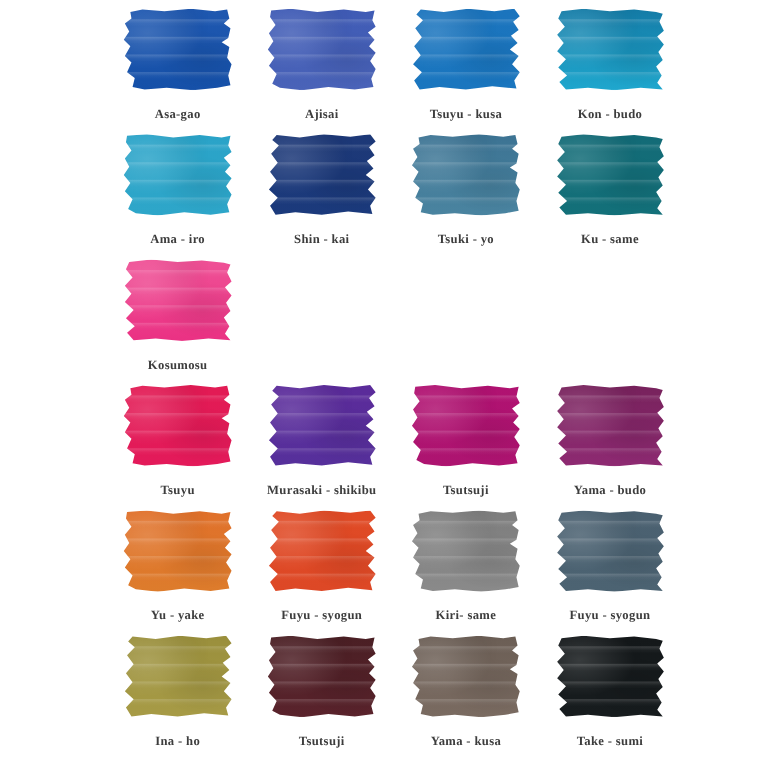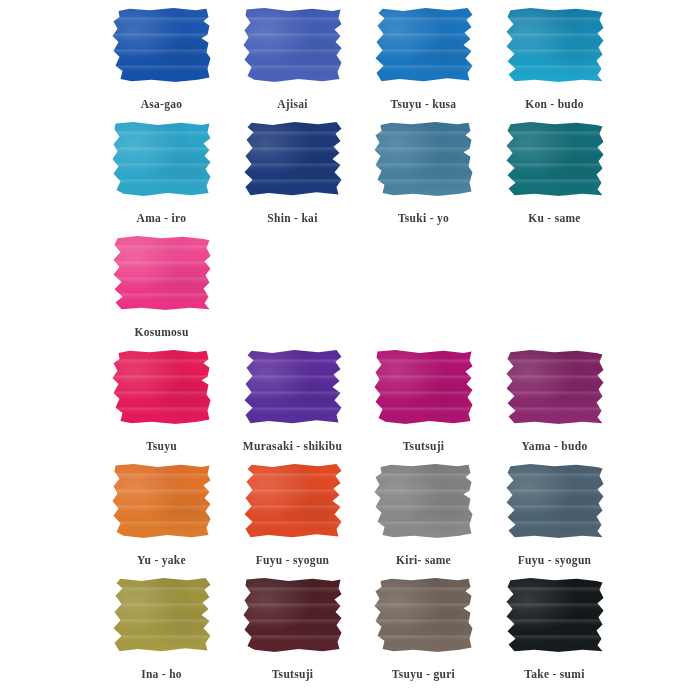--- a/index.html
+++ b/index.html
@@ -326,21 +326,21 @@
         <div class="swatch-label">Tsutsuji</div>
       </div>
       <div class="swatch-cell">
         <div class="swatch-paint-wrap">
           <div class="swatch-paint shape-a">
             <div class="paint-grad" style="background: linear-gradient(rgb(107, 94, 85) 0%, rgb(122, 107, 97) 100%);"></div>
             <div class="paint-streaks"></div>
             <div class="paint-mottle"></div>
           </div>
         </div>
-        <div class="swatch-label">Tsuyu - guri</div>
+        <div class="swatch-label">Yama - kusa</div>
       </div>
       <div class="swatch-cell">
         <div class="swatch-paint-wrap">
           <div class="swatch-paint shape-d">
             <div class="paint-grad" style="background: linear-gradient(rgb(20, 24, 26) 0%, rgb(23, 28, 30) 100%);"></div>
             <div class="paint-streaks"></div>
             <div class="paint-mottle"></div>
           </div>
         </div>
         <div class="swatch-label">Take - sumi</div>

